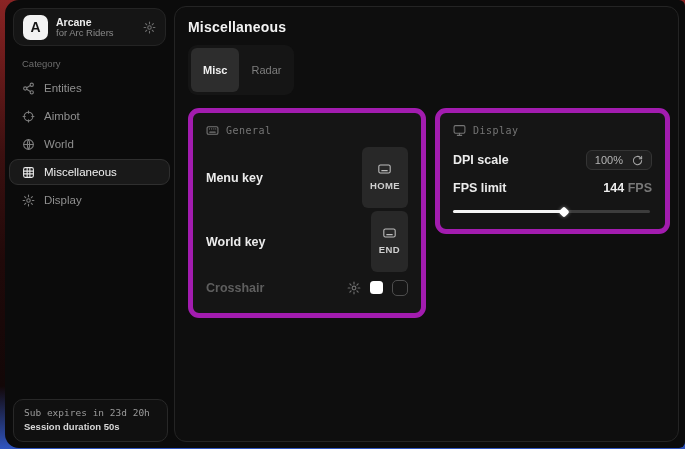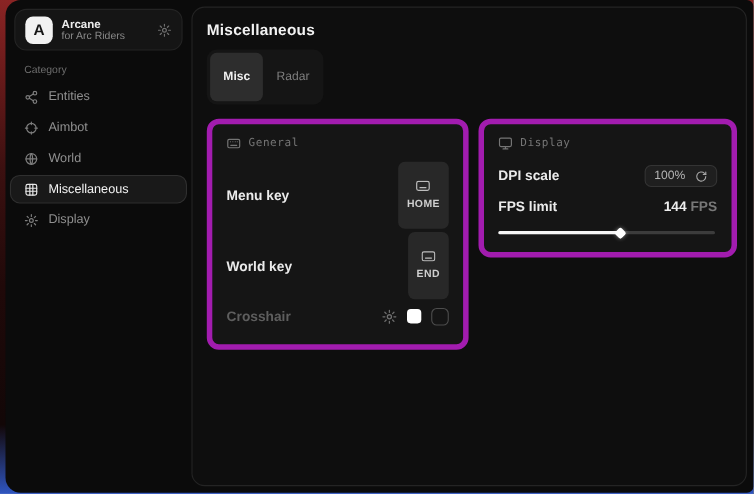--- a/index.html
+++ b/index.html
@@ -174,20 +174,24 @@
         <span class="ic">
           <svg width="13" height="13" viewBox="0 0 24 24" fill="none" stroke="currentColor" stroke-width="2" stroke-linecap="round">
               <circle cx="12" cy="12" r="3.2"></circle>
               <path d="M12 2v3M12 19v3M2 12h3M19 12h3M4.9 4.9l2.1 2.1M17 17l2.1 2.1M19.1 4.9L17 7M7 17l-2.1 2.1"></path>
             </svg>
         </span>
         <span>Display</span>
       </div>
     </nav>
 
+    <div class="sub-box">
+      <div class="sub-line1">Sub expires in 23d 20h</div>
+      <div class="sub-line2">Session duration 50s</div>
+    </div>
   </aside>
 
   <main class="panel">
     <div class="page-title">Miscellaneous</div>
 
     <div class="tabs">
       <button class="tab active">Misc</button>
       <button class="tab">Radar</button>
     </div>
 

